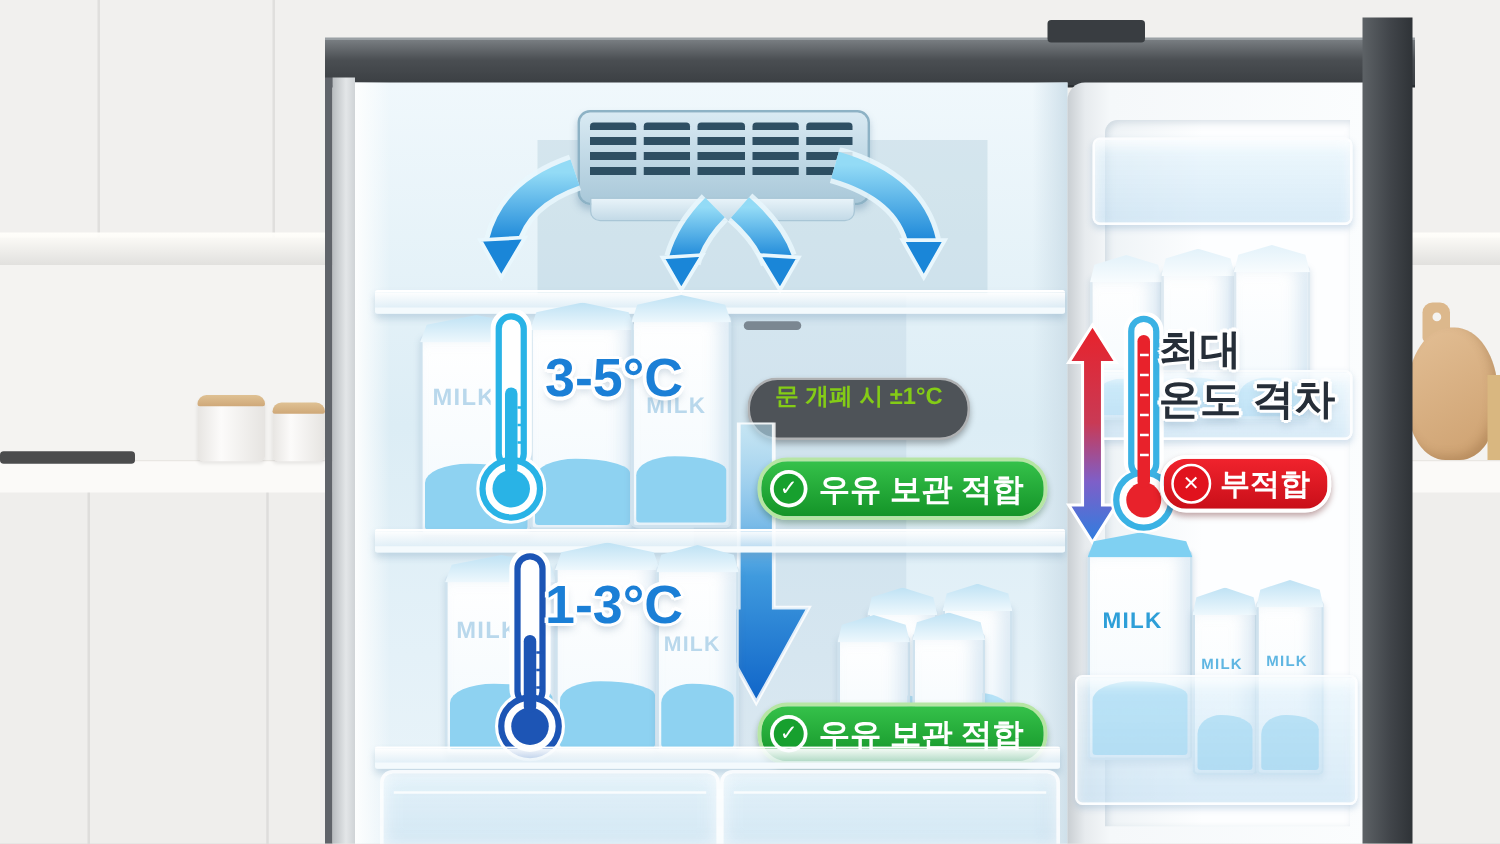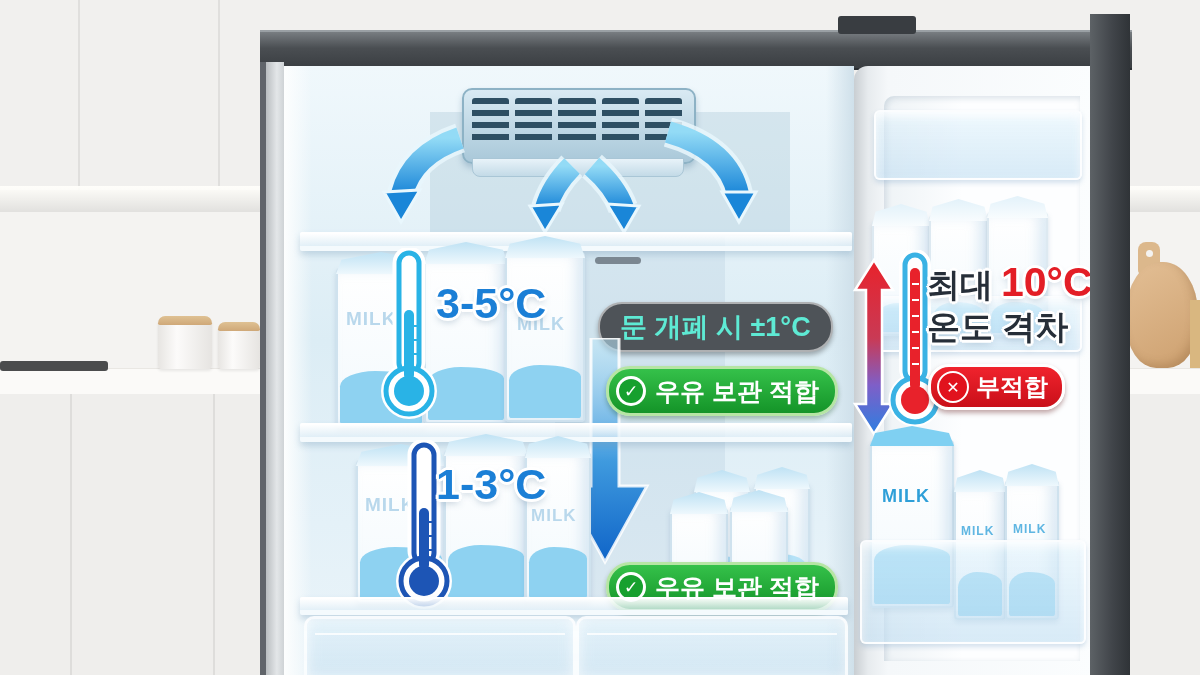--- a/index.html
+++ b/index.html
@@ -73,23 +73,23 @@
     clip-path:polygon(0 100%,6% 35%,50% 0,94% 35%,100% 100%);}
   .milk-label{font-weight:800;letter-spacing:1px;color:#b9d8ec;}
   .liquid{left:2px;right:2px;bottom:2px;position:absolute;background:#8ed2f1;
     border-radius:45% 60% 3px 3px / 16px 12px 3px 3px;}
   .liquid-light{background:#b5e2f7;}
   
   .outlined{text-shadow:-2px -2px 0 #fff,2px -2px 0 #fff,-2px 2px 0 #fff,2px 2px 0 #fff,
     0 -3px 0 #fff,0 3px 0 #fff,-3px 0 0 #fff,3px 0 0 #fff,0 4px 7px rgba(110,140,165,.45);}
   .temp-blue{font-size:43px;font-weight:800;color:#1b7fd6;line-height:1;}
   .temp-desc{font-size:30px;font-weight:800;color:#262e38;line-height:1;}
-  .pill-gray{display:flex;align-items:center;height:46px;padding:0 20px;border-radius:24px;
-    background:#4e5358;border:2px solid rgba(255,255,255,.55);color:#5eead4;font-weight:800;
-    font-size:27px;box-shadow:0 3px 5px rgba(0,0,0,.3);white-space:nowrap;}
+  .pill-gray{display:flex;height:46px;padding:0 20px;border-radius:24px;
+    background:#4e5358;border:2px solid rgba(255,255,255,.55);color:#84cc16;font-weight:800;
+    font-size:19px;box-shadow:0 3px 5px rgba(0,0,0,.3);white-space:nowrap;}
   .badge-green{display:flex;align-items:center;gap:9px;height:44px;padding:0 16px 0 7px;
     border-radius:24px;background:linear-gradient(180deg,#35c14a,#149428);
     border:3px solid #b6e5a4;color:#fff;font-weight:800;font-size:25px;
     box-shadow:0 3px 5px rgba(0,60,10,.3);white-space:nowrap;}
   .check-dot{width:30px;height:30px;border-radius:50%;background:#fff;display:flex;
     align-items:center;justify-content:center;flex:0 0 auto;}
   .check-core{width:24px;height:24px;border-radius:50%;background:#17a02e;color:#fff;
     font-size:17px;font-weight:800;display:flex;align-items:center;justify-content:center;}
   .badge-red{display:flex;align-items:center;gap:7px;height:40px;padding:0 14px 0 6px;
     border-radius:21px;background:linear-gradient(180deg,#f0232d,#c90f19);
@@ -348,21 +348,20 @@
         <line x1="24" y1="66" x2="31" y2="66"></line>
         <line x1="24" y1="82" x2="31" y2="82"></line>
         <line x1="24" y1="98" x2="31" y2="98"></line>
         <line x1="24" y1="114" x2="31" y2="114"></line>
       </g>
   </svg>
 
   <div class="abs" style="left:927px;top:262px;width:170px;">
     <div class="outlined" style="display:flex;align-items:baseline;gap:8px;">
       <span class="door-line">최대</span>
-      <span class="door-temp">10°C</span>
     </div>
     <div class="door-line outlined" style="margin-top:7px;">온도 격차</div>
   </div>
 
   <div class="abs badge-red" style="left:928px;top:364px;">
     <span class="cross-dot">✕</span>
     <span>부적합</span>
   </div>
 
   <div class="abs carton" style="left:870px;top:440px;width:80px;height:164px;">

